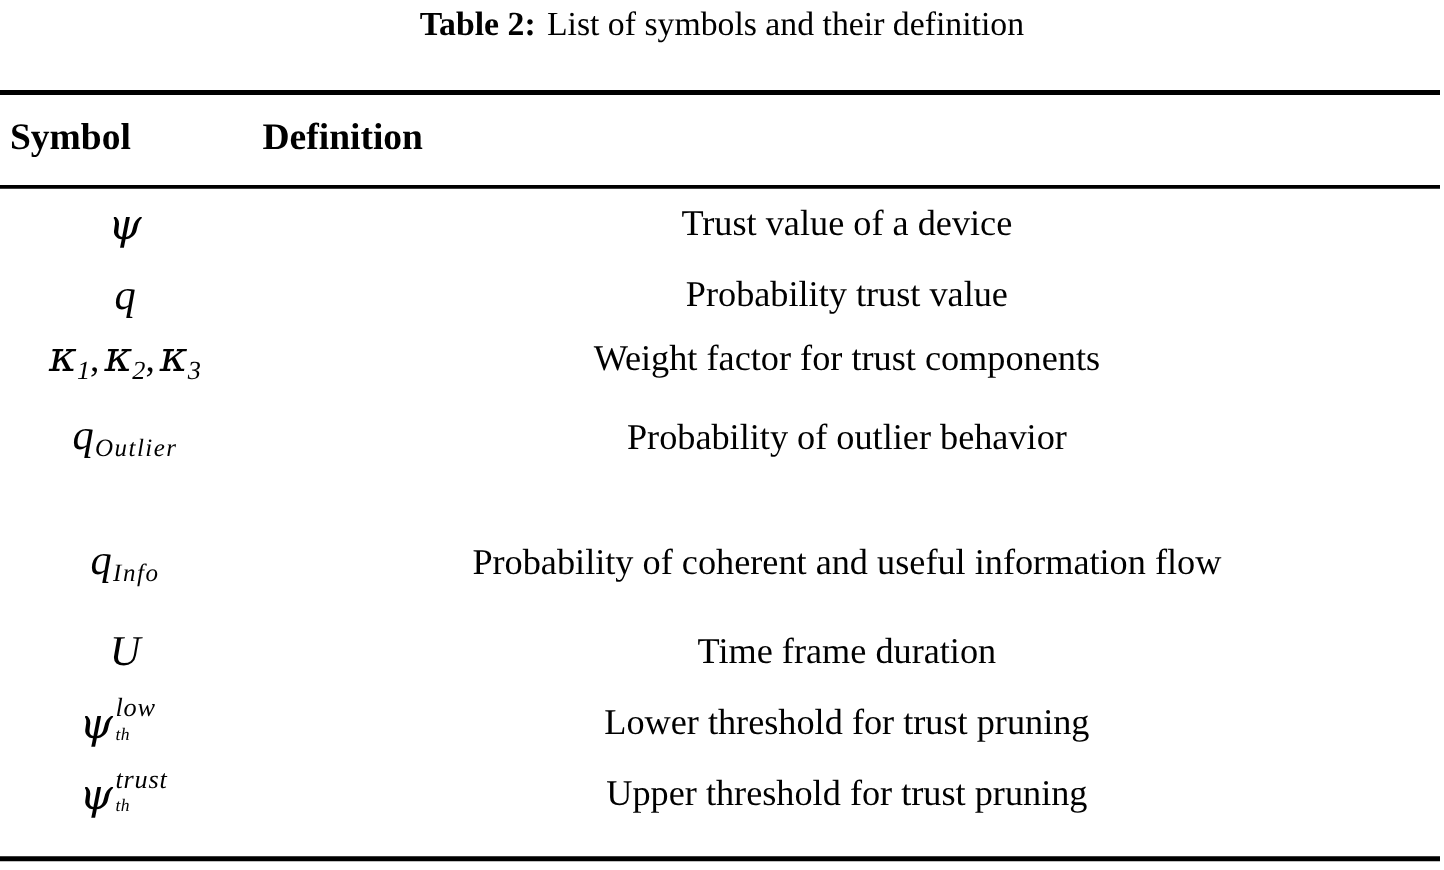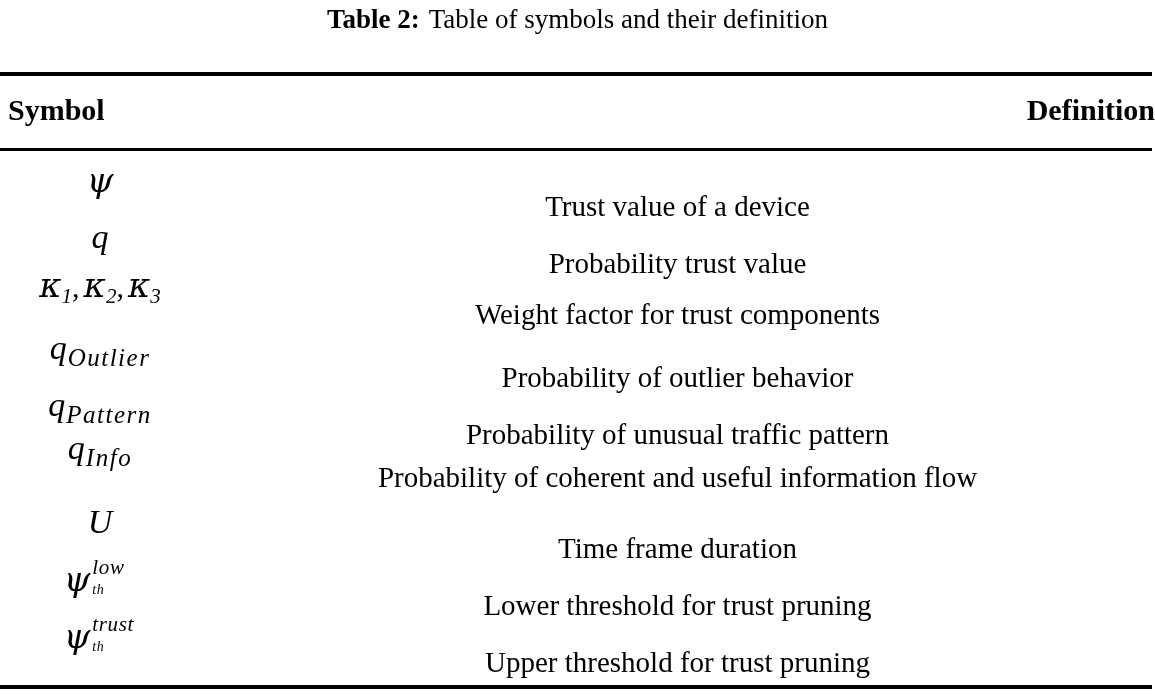--- a/index.html
+++ b/index.html
@@ -74,21 +74,21 @@
   }
   .th-symbol {
     left: 8px;
     top: 0;
     text-align: left;
   }
   .th-definition {
     left: 210px;
     top: 0;
     width: 945px;
-    text-align: right;
+    text-align: left;
   }
 
   
   .body {
     position: absolute;
     top: 151px;
     left: 0;
     width: 1155px;
     height: 534px;
   }
@@ -114,37 +114,36 @@
     position: absolute;
     left: 200px;
     width: 955px;
     top: 0;
     height: 57px;
     display: flex;
     align-items: center;
     justify-content: center;
     font-size: 29px;
     white-space: nowrap;
-    margin-top: 27px;
   }
 
   
   .mathvar {
     font-family: "Liberation Serif", "DejaVu Serif", serif;
     font-style: italic;
     font-size: 34px;
   }
   .mathvar-greek {
     font-family: "DejaVu Serif", "Liberation Serif", serif;
     font-style: italic;
     font-size: 34px;
   }
   .sub {
     font-style: italic;
-    font-size: 25px;
+    font-size: 20px;
     vertical-align: -0.30em;
     letter-spacing: 0.06em;
     padding-left: 1px;
   }
   .sub-num {
     font-style: italic;
     font-size: 21px;
     vertical-align: -0.30em;
   }
   .comma {
@@ -183,21 +182,21 @@
     display: inline-block;
     padding-right: 46px;
   }
 </style>
 </head>
 <body>
 
 <div class="table-figure">
 
   <div class="caption">
-    <span class="caption-label">Table 2:</span><span class="caption-gap"></span><span class="caption-text">Table of symbols and their definition</span>
+    <span class="caption-label">Table 2:</span><span class="caption-gap"></span><span class="caption-text">List of symbols and their definition</span>
   </div>
 
   <div class="rule rule-top"></div>
   <div class="rule rule-mid"></div>
   <div class="rule rule-bottom"></div>
 
   <div class="header-row">
     <div class="th th-symbol">Symbol</div>
     <div class="th th-definition">Definition</div>
   </div>
@@ -225,26 +224,20 @@
       <div class="cell-def">Weight factor for trust components</div>
     </div>
 
     <div class="row" style="top:171px;">
       <div class="cell-symbol">
         <span><span class="mathvar">q</span><span class="sub">Outlier</span></span>
       </div>
       <div class="cell-def">Probability of outlier behavior</div>
     </div>
 
-    <div class="row" style="top:228px;">
-      <div class="cell-symbol">
-        <span><span class="mathvar">q</span><span class="sub">Pattern</span></span>
-      </div>
-      <div class="cell-def">Probability of unusual traffic pattern</div>
-    </div>
 
     <div class="row" style="top:271px;">
       <div class="cell-symbol">
         <span><span class="mathvar">q</span><span class="sub">Info</span></span>
       </div>
       <div class="cell-def">Probability of coherent and useful information flow</div>
     </div>
 
     <div class="row" style="top:342px;">
       <div class="cell-symbol">

